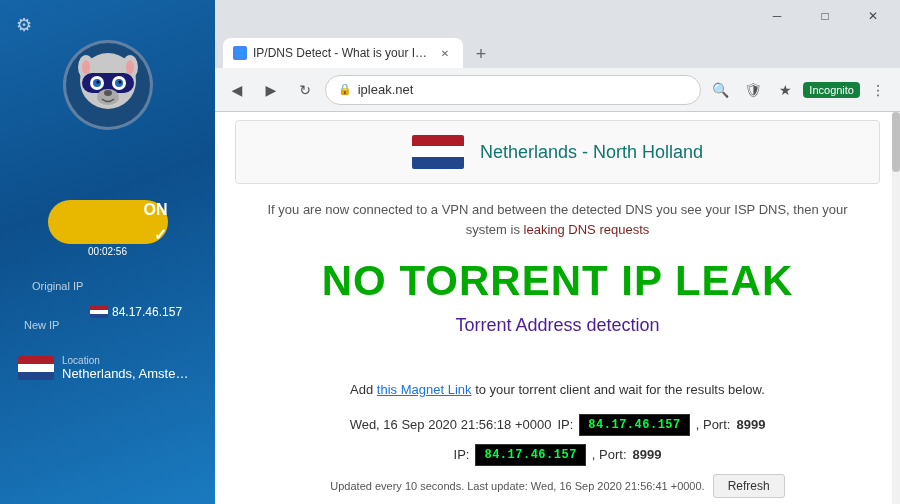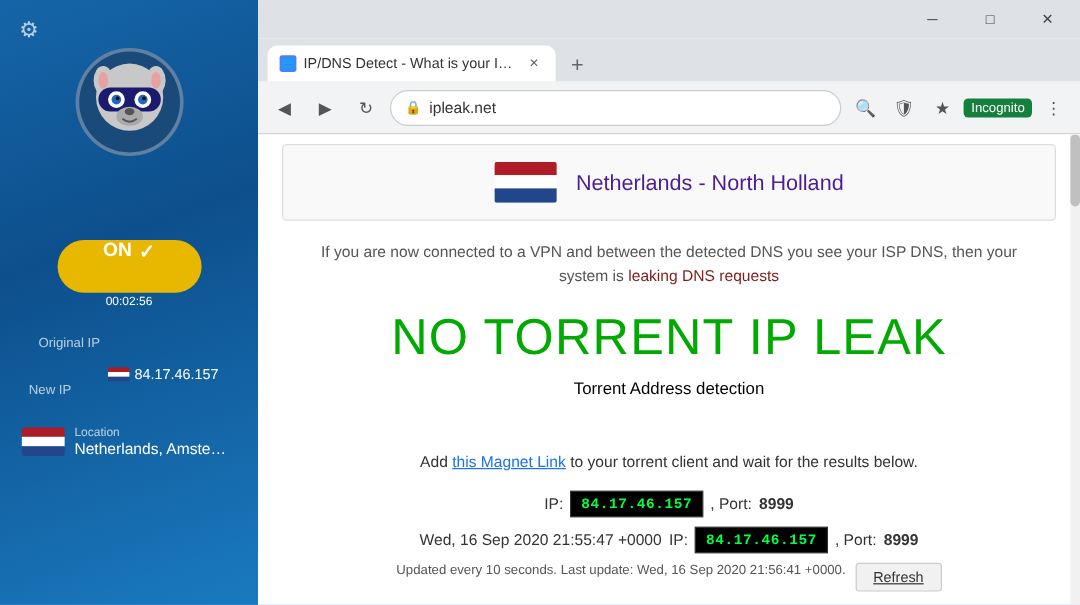--- a/index.html
+++ b/index.html
@@ -56,24 +56,25 @@
     .vpn-on-button {
       position: absolute;
       top: 200px;
       left: 50%;
       transform: translateX(-50%);
       background: #e8b800;
       border-radius: 30px;
       width: 120px;
       height: 44px;
       display: flex;
-      align-items: flex-start;
+      align-items: flex-end;
       justify-content: center;
       gap: 6px;
       z-index: 2;
+      flex-direction: column;
     }
 
     .vpn-on-text {
       color: #fff;
       font-weight: bold;
       font-size: 16px;
     }
 
     .vpn-timer {
       color: #fff;
@@ -380,50 +381,50 @@
 
     .nl-flag-large {
       width: 52px;
       height: 34px;
       border-radius: 2px;
       overflow: hidden;
     }
 
     .location-text {
       font-size: 18px;
-      color: #4c1d95;
+      color: #0f766e;
     }
 
     
     .dns-warning {
       font-size: 13px;
       color: #555;
       text-align: center;
       padding: 8px 20px;
       line-height: 1.5;
     }
 
     .dns-link {
       color: #7f1d1d;
     }
 
     
     .no-leak-banner {
       text-align: center;
       font-size: 42px;
-      font-weight: 400;
+      font-weight: 700;
       color: #00aa00;
       padding: 10px 20px;
       letter-spacing: 1px;
     }
 
     .torrent-section-title {
       text-align: center;
-      font-size: 14px;
-      color: #000000;
+      font-size: 18px;
+      color: #4c1d95;
       margin-bottom: 12px;
     }
 
     .torrent-description {
       font-size: 13px;
       color: #333;
       text-align: center;
       padding: 0 10px 10px;
       line-height: 1.5;
       margin-top: 44px;
@@ -460,34 +461,33 @@
       font-weight: bold;
       color: #333;
     }
 
     .update-info {
       font-size: 11px;
       color: #555;
       text-align: center;
       padding: 4px 10px;
       display: flex;
-      align-items: flex-start;
+      align-items: center;
       justify-content: center;
       gap: 8px;
     }
 
     .refresh-btn {
       background: #f1f1f1;
       border: 1px solid #ccc;
       border-radius: 3px;
       padding: 4px 14px;
       font-size: 12px;
       cursor: pointer;
       color: #333;
-      text-decoration: underline;
     }
 
     .view-dump-btn {
       display: block;
       margin: 8px auto;
       background: #f8f8f8;
       border: 1px solid #bbb;
       border-radius: 3px;
       padding: 6px 18px;
       font-size: 13px;
@@ -623,28 +623,28 @@
 
       <div class="no-leak-banner">NO TORRENT IP LEAK</div>
 
       <div class="torrent-section-title">Torrent Address detection</div>
 
       <div class="torrent-description">
         Add <a class="magnet-link">this Magnet Link</a> to your torrent client and wait for the results below.
       </div>
 
       <div class="torrent-row">
+        <span>Wed, 16 Sep 2020 21:56:18 +0000</span>
         <span>IP:</span>
         <span class="ip-badge">84.17.46.157</span>
         <span>, Port:</span>
         <span class="port-value">8999</span>
       </div>
 
       <div class="torrent-row">
-        <span>Wed, 16 Sep 2020 21:55:47 +0000</span>
         <span>IP:</span>
         <span class="ip-badge">84.17.46.157</span>
         <span>, Port:</span>
         <span class="port-value">8999</span>
       </div>
 
       <div class="update-info">
         <span>Updated every 10 seconds. Last update: Wed, 16 Sep 2020 21:56:41 +0000.</span>
         <button class="refresh-btn">Refresh</button>
       </div>

